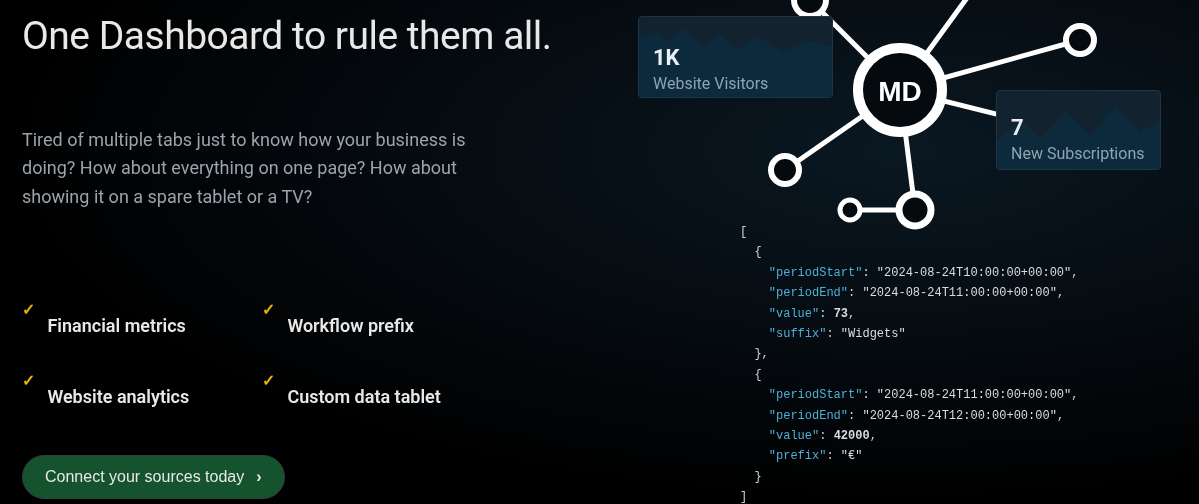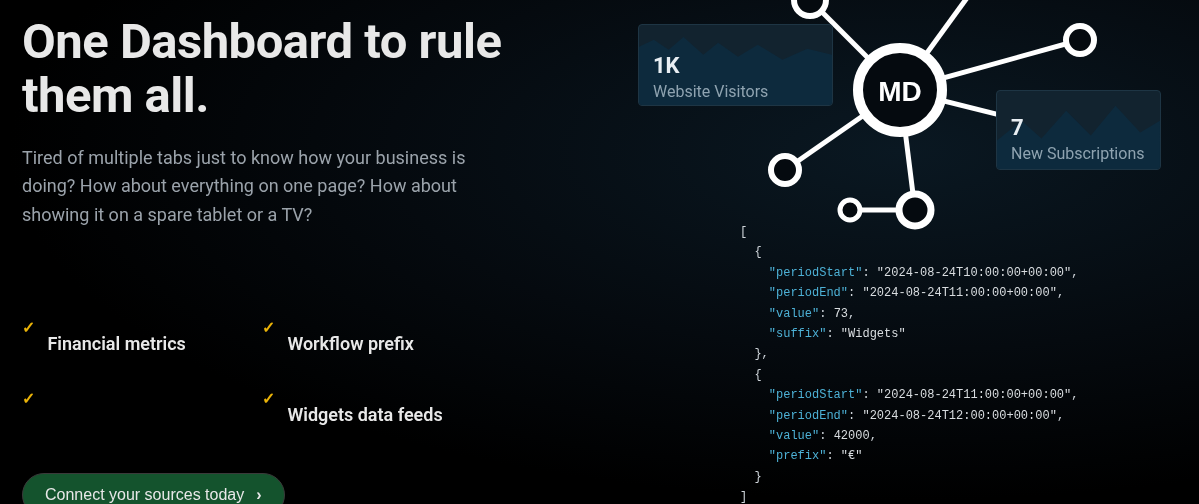--- a/index.html
+++ b/index.html
@@ -13,28 +13,28 @@
     overflow: hidden;
     position: relative;
   }
   .left {
     position: absolute;
     left: 22px;
     top: 15px;
     width: 560px;
   }
   .headline {
-    font-size: 49px;
-    font-weight: 700;
+    font-size: 39px;
+    font-weight: 400;
     line-height: 1.1;
     color: #e8e8e8;
     letter-spacing: -0.5px;
   }
   .subtext {
-    margin-top: 21px;
+    margin-top: 68px;
     font-size: 18px;
     line-height: 1.58;
     color: #9ba3ab;
     max-width: 480px;
   }
   .features {
     margin-top: 72px;
     display: grid;
     grid-template-columns: 240px 240px;
     row-gap: 18px;
@@ -114,21 +114,21 @@
     position: relative;
   }
   .stat-card .label {
     font-size: 16px;
     color: #8fa3b0;
     margin-top: 4px;
     position: relative;
   }
   .card-visitors {
     left: 18px;
-    top: 24px;
+    top: 16px;
     width: 195px;
     height: 82px;
   }
   .card-visitors .value { margin-top: 18px; }
   .card-subs {
     left: 376px;
     top: 90px;
     width: 165px;
     height: 80px;
   }
@@ -141,45 +141,46 @@
     top: 222px;
     width: 430px;
     font-family: "SFMono-Regular", Consolas, "Liberation Mono", Menlo, monospace;
     font-size: 12px;
     line-height: 1.7;
     color: #cfd5da;
     white-space: pre;
   }
   .tok-key { color: #4db1d6; }
   .tok-str { color: #d9dde0; }
-  .tok-num { color: #d9dde0; }
+  .tok-num { color: #d9dde0; font-weight: bold; }
   .tok-punc { color: #cfd5da; }
 </style>
 </head>
 <body>
 
 <div class="left">
   <h1 class="headline">One Dashboard to rule them all.</h1>
   <p class="subtext">Tired of multiple tabs just to know how your business is doing? How about everything on one page? How about showing it on a spare tablet or a TV?</p>
 
   <div class="features">
     <div class="feature">
       <span class="check">✓</span>
       <span class="feature-label">Financial metrics</span>
     </div>
     <div class="feature">
       <span class="check">✓</span>
       <span class="feature-label">Workflow prefix</span>
     </div>
     <div class="feature">
       <span class="check">✓</span>
-    </div>
-    <div class="feature">
-      <span class="check">✓</span>
-      <span class="feature-label">Widgets data feeds</span>
+      <span class="feature-label">Website analytics</span>
+    </div>
+    <div class="feature">
+      <span class="check">✓</span>
+      <span class="feature-label">Custom data tablet</span>
     </div>
   </div>
 
   <button class="cta">
     <span>Connect your sources today</span>
     <span class="chev">›</span>
   </button>
 </div>
 
 <div class="right">

